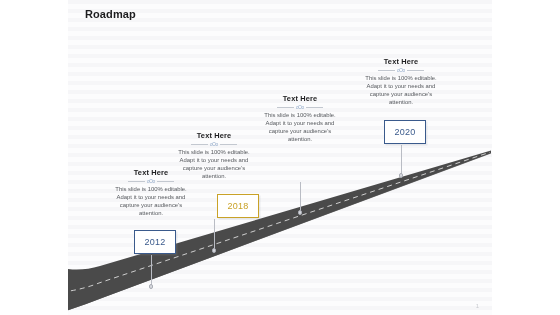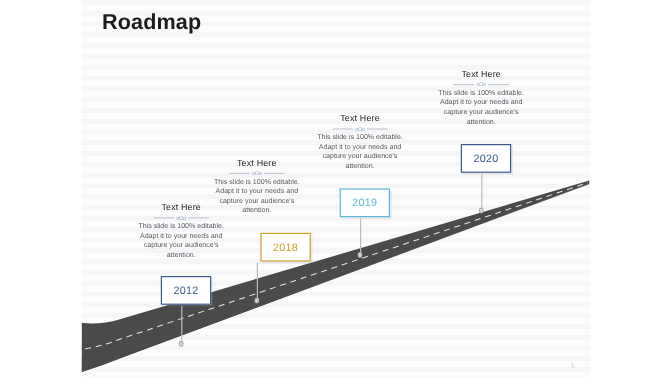--- a/index.html
+++ b/index.html
@@ -29,21 +29,21 @@
       #fcfcfd 4px,
       #fcfcfd 9px
     );
     overflow: hidden;
   }
 
   #page-title {
     position: absolute;
     left: 17px;
     top: 8px;
-    font-size: 18px;
+    font-size: 11px;
     font-weight: bold;
     color: #1d1d1f;
     letter-spacing: 0.1px;
     white-space: nowrap;
   }
 
   
   #road-layer {
     position: absolute;
     left: 0;
@@ -53,21 +53,21 @@
   }
 
   
   .milestone {
     position: absolute;
     width: 100px;
     text-align: center;
   }
   .ms-head {
     font-size: 7.4px;
-    font-weight: normal;
+    font-weight: bold;
     color: #1d1d1f;
     letter-spacing: 0.15px;
     line-height: 10px;
   }
   .ms-divider {
     display: flex;
     align-items: center;
     justify-content: center;
     gap: 2px;
     height: 7px;
@@ -189,23 +189,20 @@
 
   <div class="milestone" style="left:182px; top:94px;">
     <div class="ms-head">Text Here</div>
     <div class="ms-divider">
       <span class="dline"></span>
       <span class="dmark">oOo</span>
       <span class="dline"></span>
     </div>
     <div class="ms-body">This slide is 100% editable. Adapt it to your needs and capture your audience's attention.</div>
   </div>
-  <div class="year-box cyan" style="left:215px; top:157px;">
-    <span>2019</span>
-  </div>
 
   <div class="milestone" style="left:283px; top:57px;">
     <div class="ms-head">Text Here</div>
     <div class="ms-divider">
       <span class="dline"></span>
       <span class="dmark">oOo</span>
       <span class="dline"></span>
     </div>
     <div class="ms-body">This slide is 100% editable. Adapt it to your needs and capture your audience's attention.</div>
   </div>

